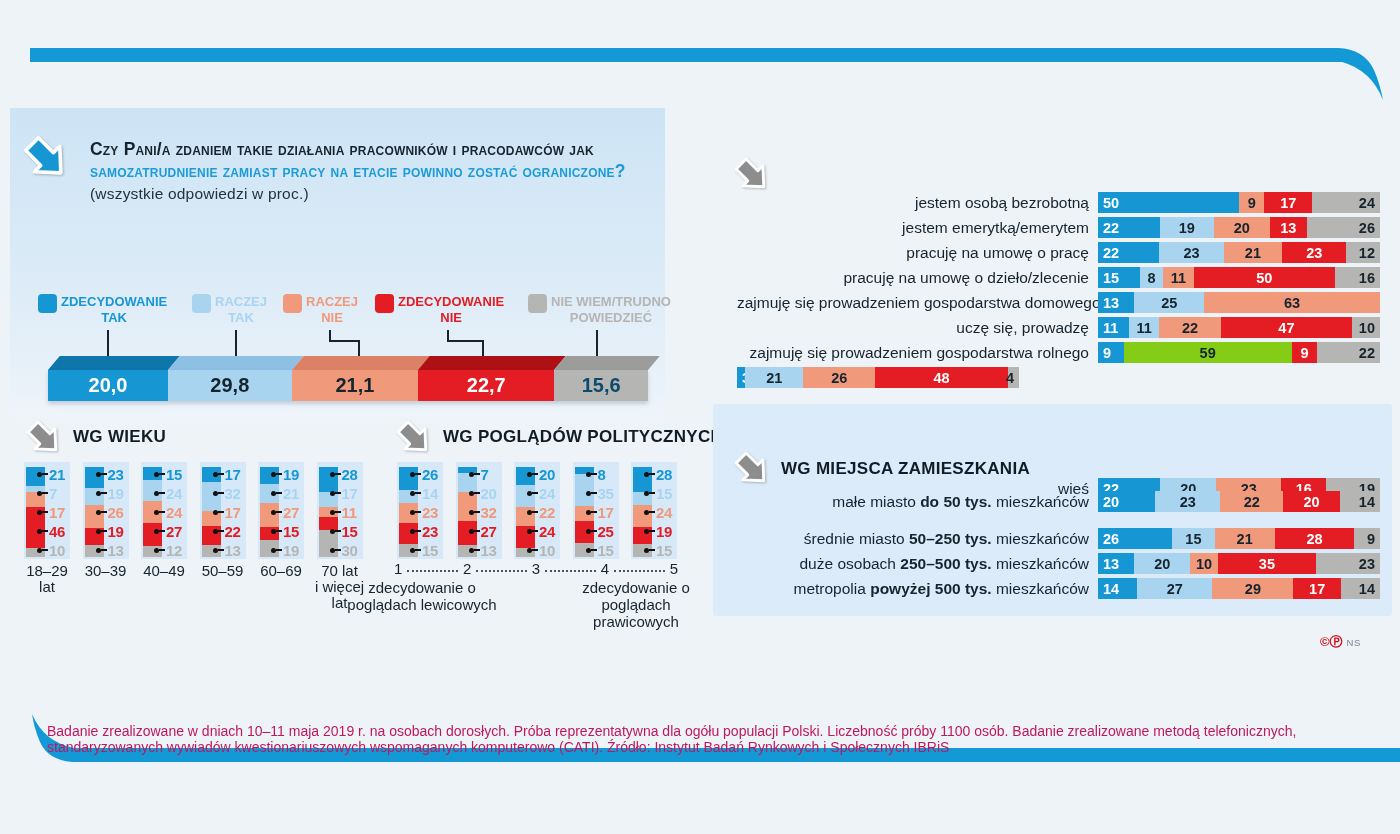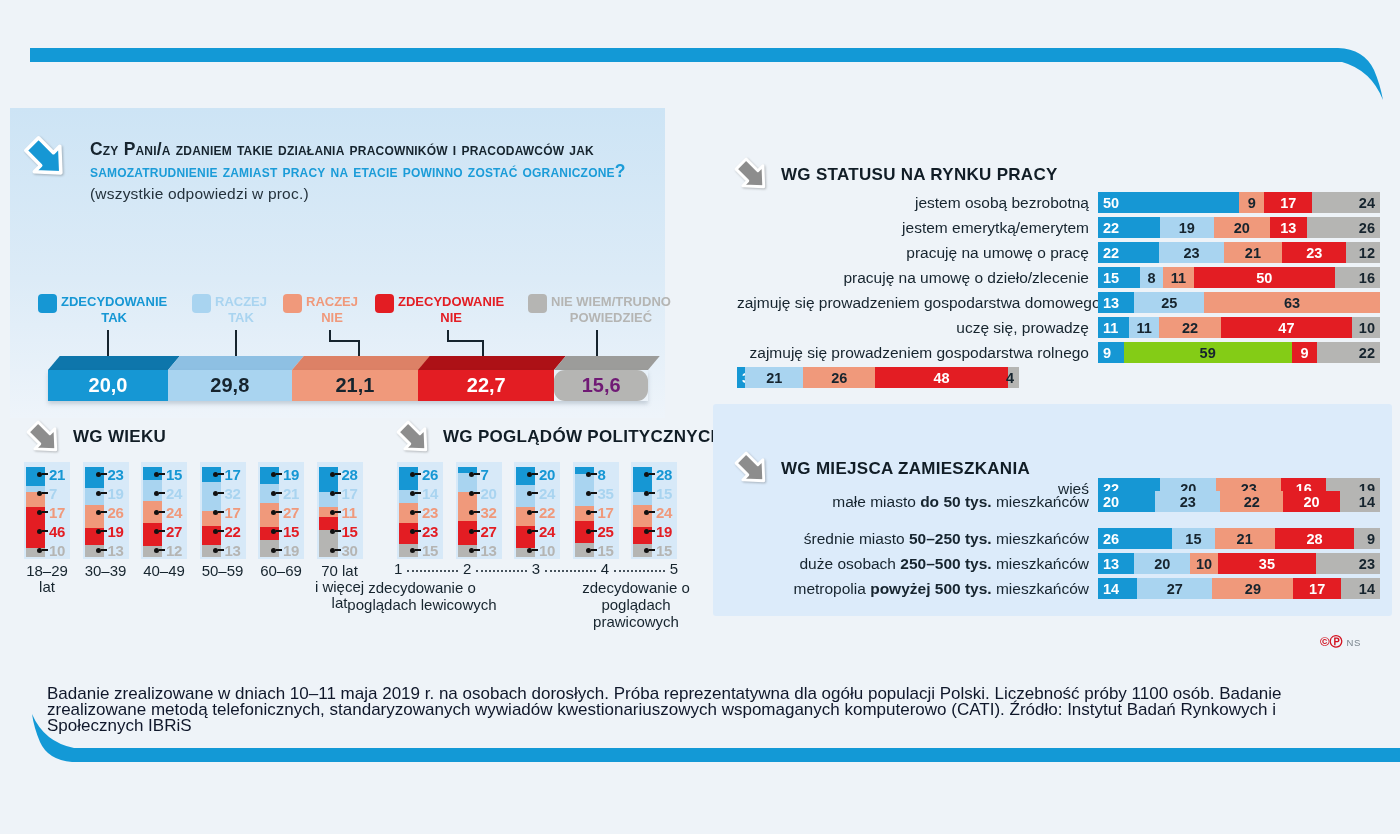--- a/index.html
+++ b/index.html
@@ -63,22 +63,22 @@
   .hseg{height:100%;display:flex;align-items:center;justify-content:center;
     font-size:14.5px;font-weight:bold;overflow:visible;}
   .hseg.a-left{justify-content:flex-start;padding-left:5px;box-sizing:border-box;}
   .hseg.a-right{justify-content:flex-end;padding-right:5px;box-sizing:border-box;}
 
   .res-panel{position:absolute;left:713px;top:404px;width:679px;height:212px;background:#dcebfa;border-radius:3px;}
 
   .copyright{position:absolute;left:1320px;top:633px;font-size:13px;font-weight:bold;color:#d2101e;}
   .copyright .ns{font-size:9.5px;font-weight:normal;color:#79848d;margin-left:4px;letter-spacing:.5px;}
 
-  .footnote{position:absolute;left:47px;top:686px;width:1258px;
-    font-size:17px;line-height:16px;color:#0f172a;}
+  .footnote{position:absolute;left:47px;top:723px;width:1258px;
+    font-size:14px;line-height:16px;color:#be185d;}
 </style>
 </head>
 <body>
 
 <div class="stage">
 
   <svg class="swoosh" width="1400" height="834" viewBox="0 0 1400 834">
     <path d="M30,48 H1338 Q1364,49 1374,70 Q1380,84 1383,100 Q1371,70 1342,62 H30 Z" fill="#1399d6"></path>
     <path d="M1400,762 H72 Q48,760 40,742 Q34,728 32,714 Q44,742 74,748 H1400 Z" fill="#1399d6"></path>
   </svg>
@@ -155,21 +155,21 @@
         <div class="bevel" style="width: 20.6%; background: rgb(142, 192, 227);"></div>
         <div class="bevel" style="width: 21.1%; background: rgb(221, 129, 102);"></div>
         <div class="bevel" style="width: 22.7%; background: rgb(173, 17, 22);"></div>
         <div class="bevel" style="width: 15.6%; background: rgb(156, 156, 154);"></div>
       </div>
     <div class="main-bar-front" id="main-bar-front">
         <div class="seg" style="width: 20%; background: rgb(22, 151, 212); color: rgb(255, 255, 255);">20,0</div>
         <div class="seg" style="width: 20.6%; background: rgb(169, 212, 240); color: rgb(22, 36, 46);">29,8</div>
         <div class="seg" style="width: 21.1%; background: rgb(240, 153, 123); color: rgb(22, 36, 46);">21,1</div>
         <div class="seg" style="width: 22.7%; background: rgb(227, 29, 35); color: rgb(255, 255, 255);">22,7</div>
-        <div class="seg" style="width: 15.6%; background: rgb(181, 181, 179); color: #701a75; border-radius: 11px;">15,6</div>
+        <div class="seg" style="width: 15.6%; background: rgb(181, 181, 179); color: #0c4a6e;">15,6</div>
       </div>
   </div>
 
   <span class="icon-badge" style="left:25px;top:419px;">
     <svg width="38" height="38" viewBox="0 0 32 32">
         <g transform="rotate(-45 16 16)">
       <path d="M16 30 L4 17 H10 V3 H22 V17 H28 Z" fill="#8d8d8d" stroke="#ffffff" stroke-width="2.4" stroke-linejoin="round"></path>
     </g>
       </svg>
   </span>
@@ -618,21 +618,20 @@
   <div class="pol-cap" style="left:343px;top:579px;">zdecydowanie o poglądach lewicowych</div>
   <div class="pol-cap" style="left:557px;top:579px;">zdecydowanie o poglądach prawicowych</div>
 
   <span class="icon-badge" style="left:733px;top:156px;">
     <svg width="38" height="38" viewBox="0 0 32 32">
         <g transform="rotate(-45 16 16)">
       <path d="M16 30 L4 17 H10 V3 H22 V17 H28 Z" fill="#8d8d8d" stroke="#ffffff" stroke-width="2.4" stroke-linejoin="round"></path>
     </g>
       </svg>
   </span>
-  <div class="sec-label" style="left:781px;top:165px;">WG STATUSU NA RYNKU PRACY</div>
   <div id="status-rows">
       <div class="hrow" style="top: 192px;">
         <div class="hrow-label">jestem osobą bezrobotną</div>
         <div class="hbar">
           <div class="hseg a-left" style="width: 50%; background: rgb(22, 151, 212); color: rgb(255, 255, 255);">50</div>
           <div class="hseg" style="width: 9%; background: rgb(240, 153, 123); color: rgb(22, 36, 46);">9</div>
           <div class="hseg" style="width: 17%; background: rgb(227, 29, 35); color: rgb(255, 255, 255);">17</div>
           <div class="hseg a-right" style="width: 24%; background: rgb(181, 181, 179); color: rgb(22, 36, 46);">24</div>
         </div>
       </div>

